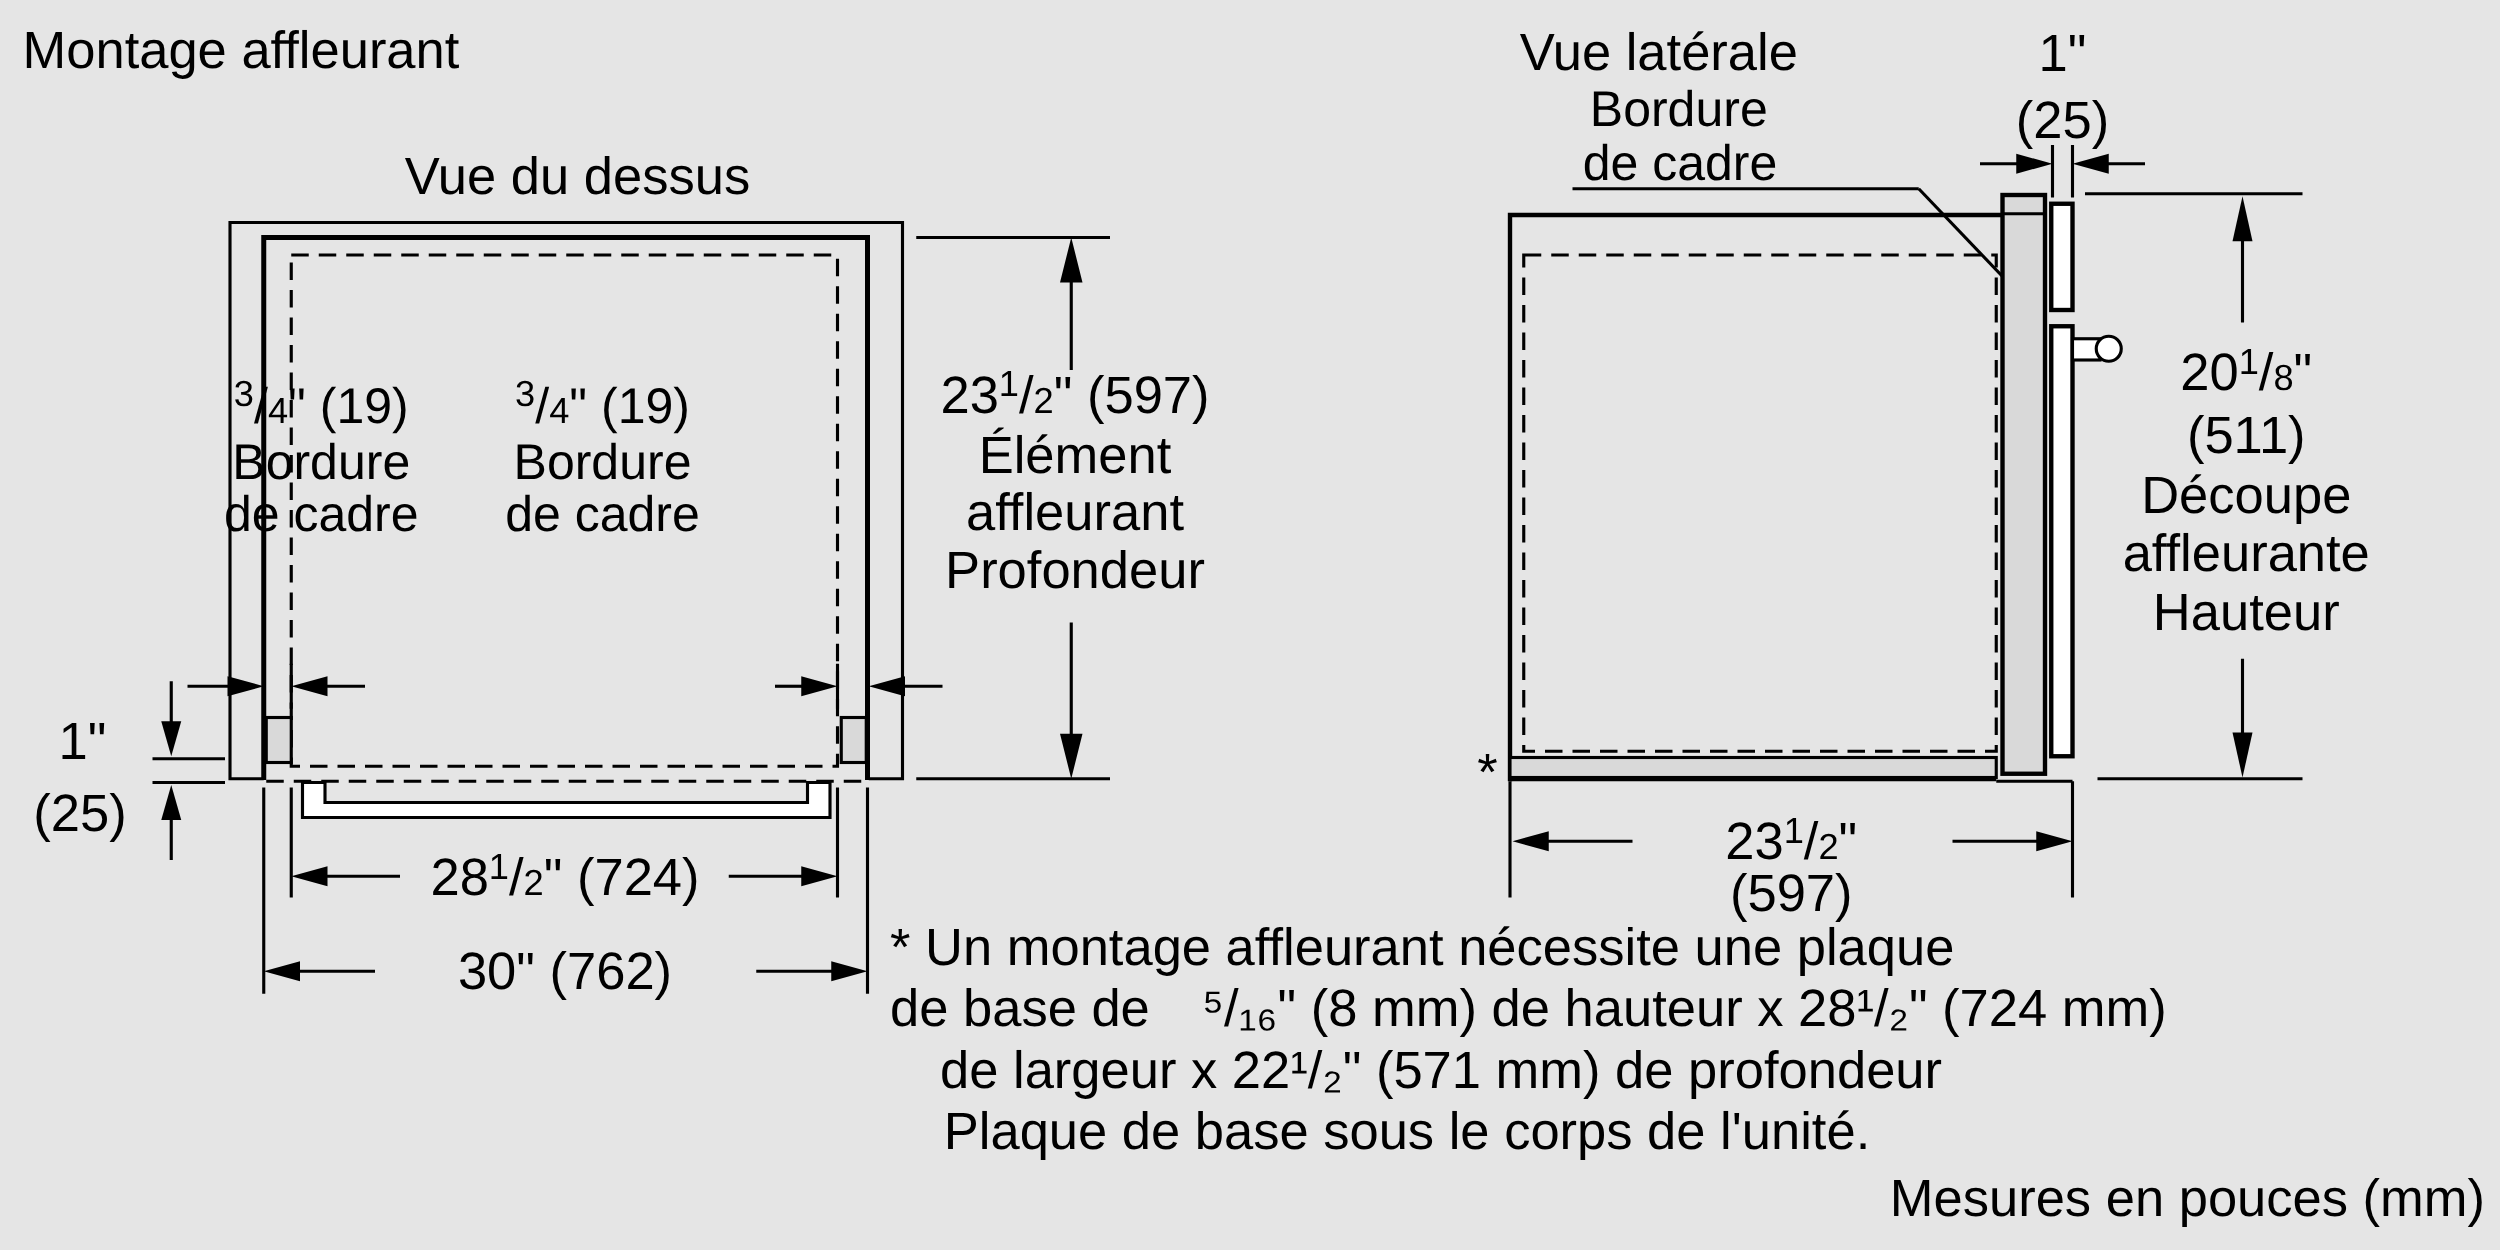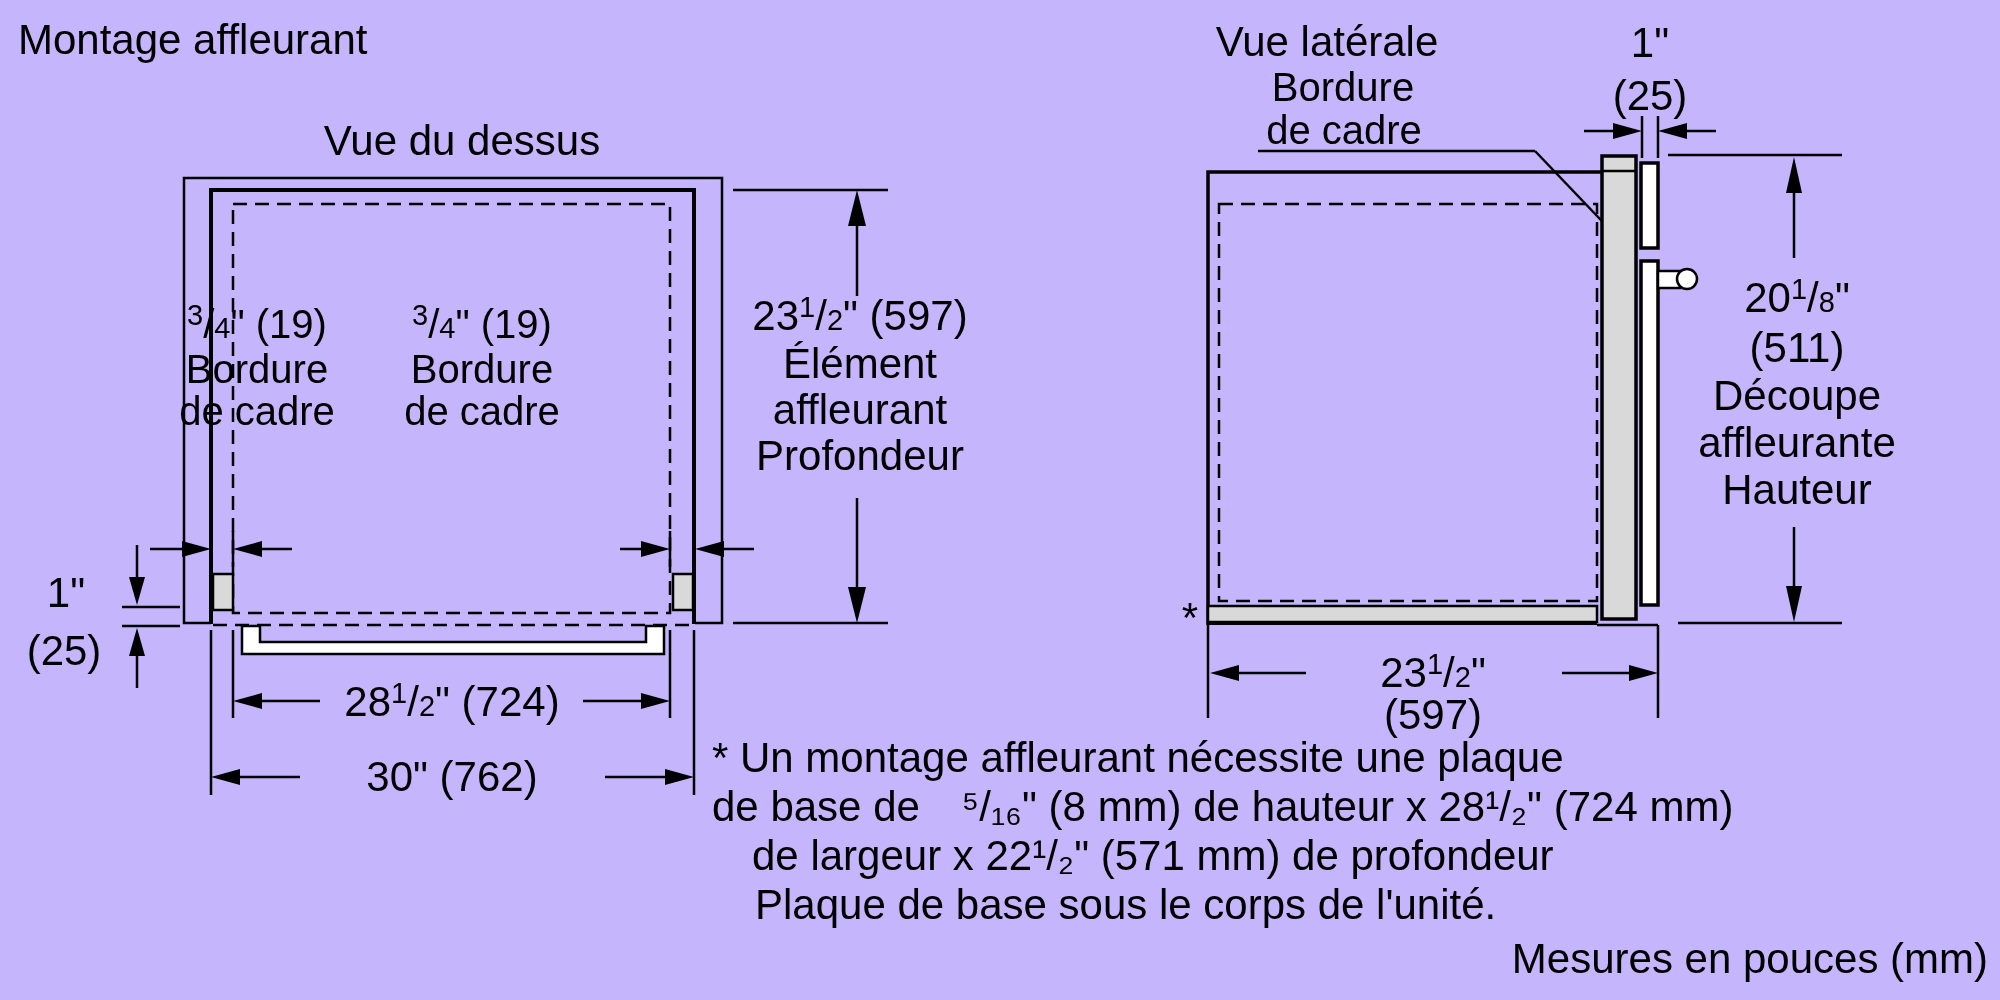--- a/index.html
+++ b/index.html
@@ -1,16 +1,16 @@
 <!DOCTYPE html>
 <html><head>
 <meta charset="utf-8">
 <style>
   html,body{margin:0;padding:0;background:#fff;}
-  .stage{position:relative;width:2000px;height:1000px;background:#c4b5fd;overflow:hidden;}
+  .stage{position:relative;width:2000px;height:1000px;background:#e5e5e5;overflow:hidden;}
   svg text{font-family:"Liberation Sans","DejaVu Sans",sans-serif;font-size:42px;fill:#000;}
   svg .cap{font-size:40px;}
   svg .fr{font-size:29px;}
   svg .mid{text-anchor:middle;}
   svg .end{text-anchor:end;}
   svg line, svg path, svg rect, svg circle{stroke:#000;fill:none;}
   svg .s2{stroke-width:2.5;}
   svg .s3{stroke-width:3.5;}
   svg .s4{stroke-width:4;}
   svg .dash{stroke-width:2.5;stroke-dasharray:14 8;}

